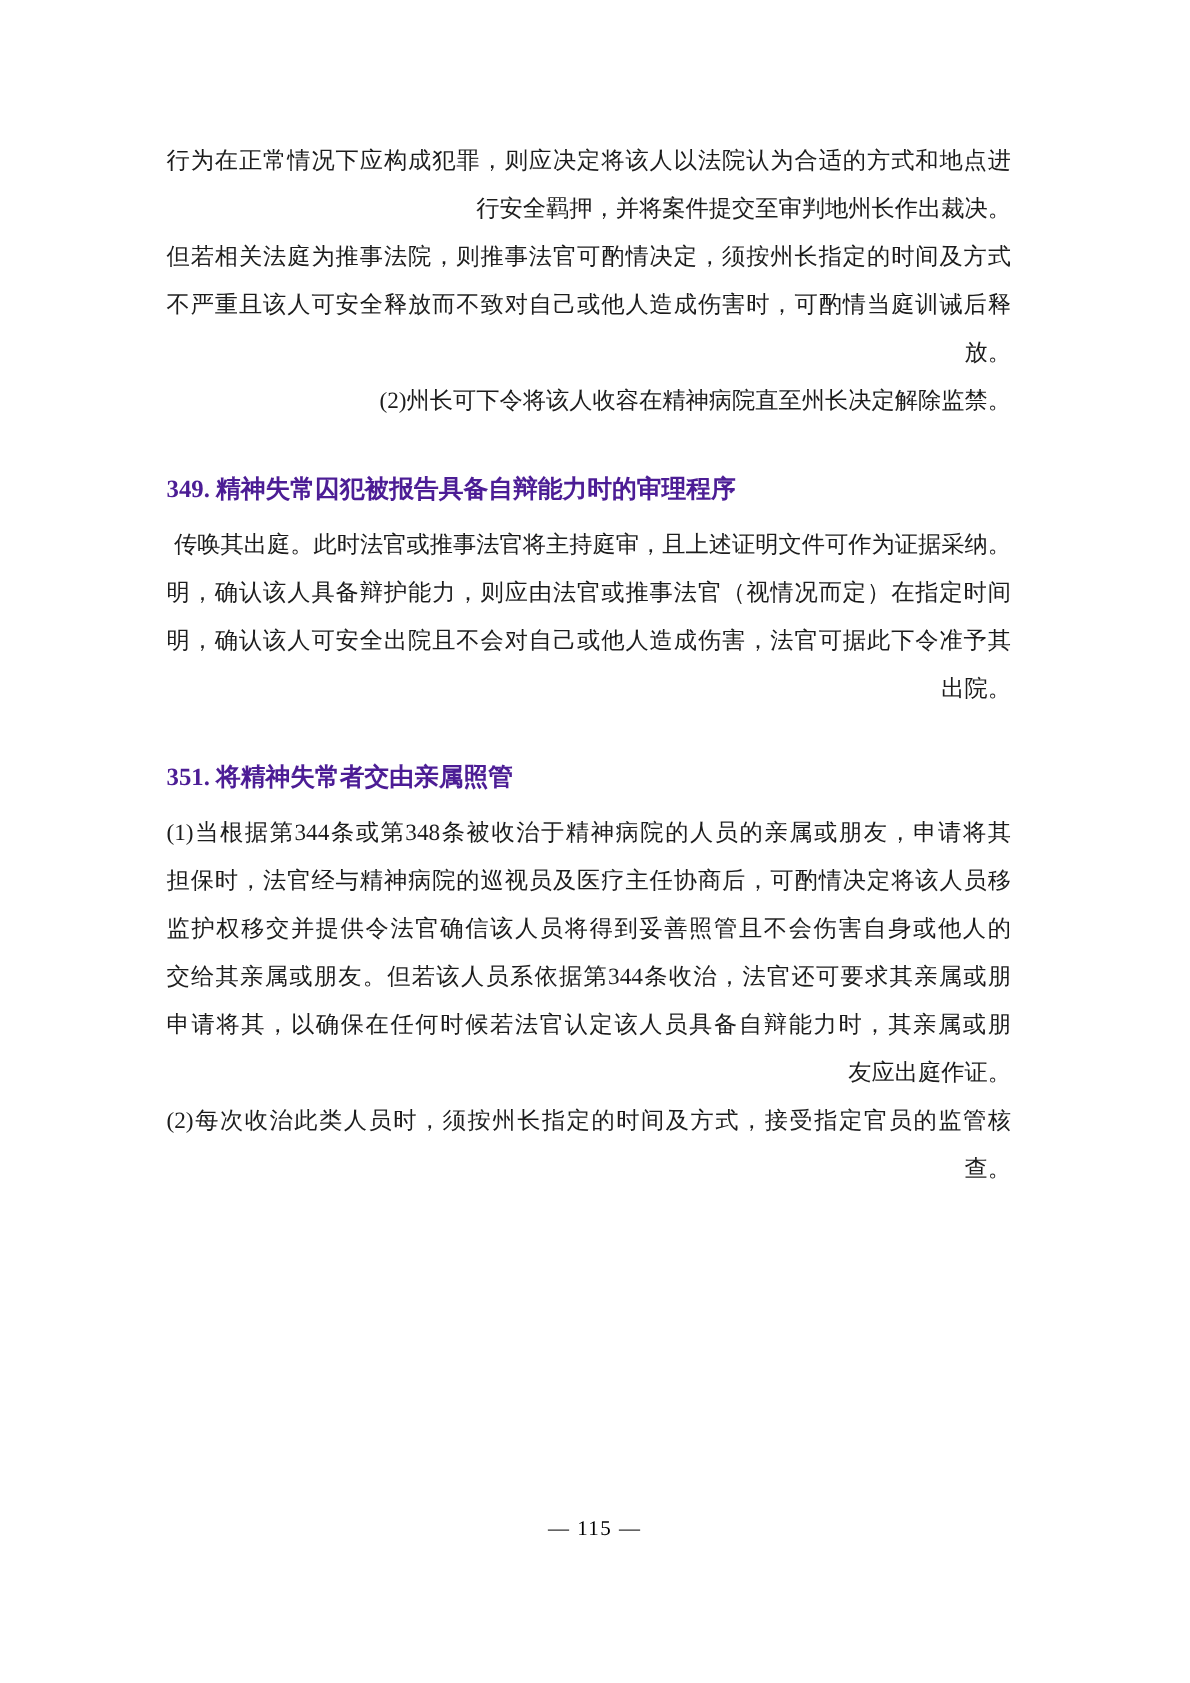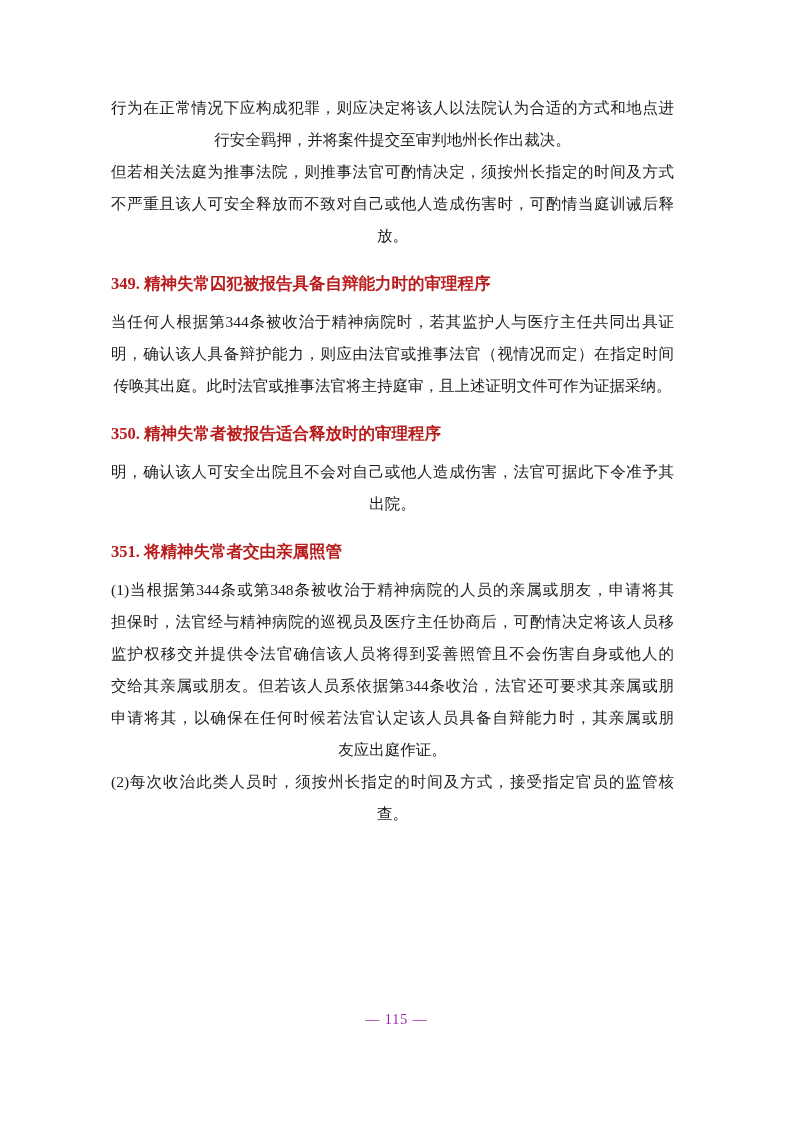--- a/index.html
+++ b/index.html
@@ -17,68 +17,67 @@
     top: 92px;
     width: 563px;
     color: #1c1c1c;
     font-size: 15.5px;
     line-height: 32px;
   }
   .paragraph { margin: 0; padding: 0; }
   .line {
     height: 32px;
     white-space: nowrap;
-    text-align: center;
+    text-align: right;
   }
   .line.fill {
     white-space: normal;
     text-align: justify;
     text-align-last: justify;
     text-justify: inter-character;
   }
   .heading {
-    margin: 16px 0 6px 0;
+    margin: 26px 0 6px 0;
     padding: 0;
     font-size: 16.5px;
     font-weight: bold;
     line-height: 32px;
-    color: #b91c1c;
+    color: #4c1d95;
     white-space: nowrap;
   }
   .paragraph:first-child .line:first-child { margin-top: 0; }
   .page-number {
     position: absolute;
     top: 1012px;
     left: 0;
     width: 100%;
     text-align: center;
     font-size: 14px;
-    color: #a21caf;
+    color: #000000;
     letter-spacing: 1px;
   }
 </style>
 </head>
 <body>
 
 <div class="page" style="background: rgb(255, 255, 255);">
   <div class="content" id="content" style="color: rgb(28, 28, 28);">
       <div class="paragraph">
         <div class="line fill">行为在正常情况下应构成犯罪，则应决定将该人以法院认为合适的方式和地点进</div>
         <div class="line">行安全羁押，并将案件提交至审判地州长作出裁决。</div>
         <div class="line fill">但若相关法庭为推事法院，则推事法官可酌情决定，须按州长指定的时间及方式</div>
         <div class="line fill">不严重且该人可安全释放而不致对自己或他人造成伤害时，可酌情当庭训诫后释</div>
         <div class="line">放。</div>
+        <div class="line">(2)州长可下令将该人收容在精神病院直至州长决定解除监禁。</div>
       </div>
       <h2 class="heading">349. 精神失常囚犯被报告具备自辩能力时的审理程序</h2>
       <div class="paragraph">
-        <div class="line fill">当任何人根据第344条被收治于精神病院时，若其监护人与医疗主任共同出具证</div>
+        <div class="line">传唤其出庭。此时法官或推事法官将主持庭审，且上述证明文件可作为证据采纳。</div>
         <div class="line fill">明，确认该人具备辩护能力，则应由法官或推事法官（视情况而定）在指定时间</div>
-        <div class="line">传唤其出庭。此时法官或推事法官将主持庭审，且上述证明文件可作为证据采纳。</div>
       </div>
-      <h2 class="heading">350. 精神失常者被报告适合释放时的审理程序</h2>
       <div class="paragraph">
         <div class="line fill">明，确认该人可安全出院且不会对自己或他人造成伤害，法官可据此下令准予其</div>
         <div class="line">出院。</div>
       </div>
       <h2 class="heading">351. 将精神失常者交由亲属照管</h2>
       <div class="paragraph">
         <div class="line fill">(1)当根据第344条或第348条被收治于精神病院的人员的亲属或朋友，申请将其</div>
         <div class="line fill">担保时，法官经与精神病院的巡视员及医疗主任协商后，可酌情决定将该人员移</div>
         <div class="line fill">监护权移交并提供令法官确信该人员将得到妥善照管且不会伤害自身或他人的</div>
         <div class="line fill">交给其亲属或朋友。但若该人员系依据第344条收治，法官还可要求其亲属或朋</div>

